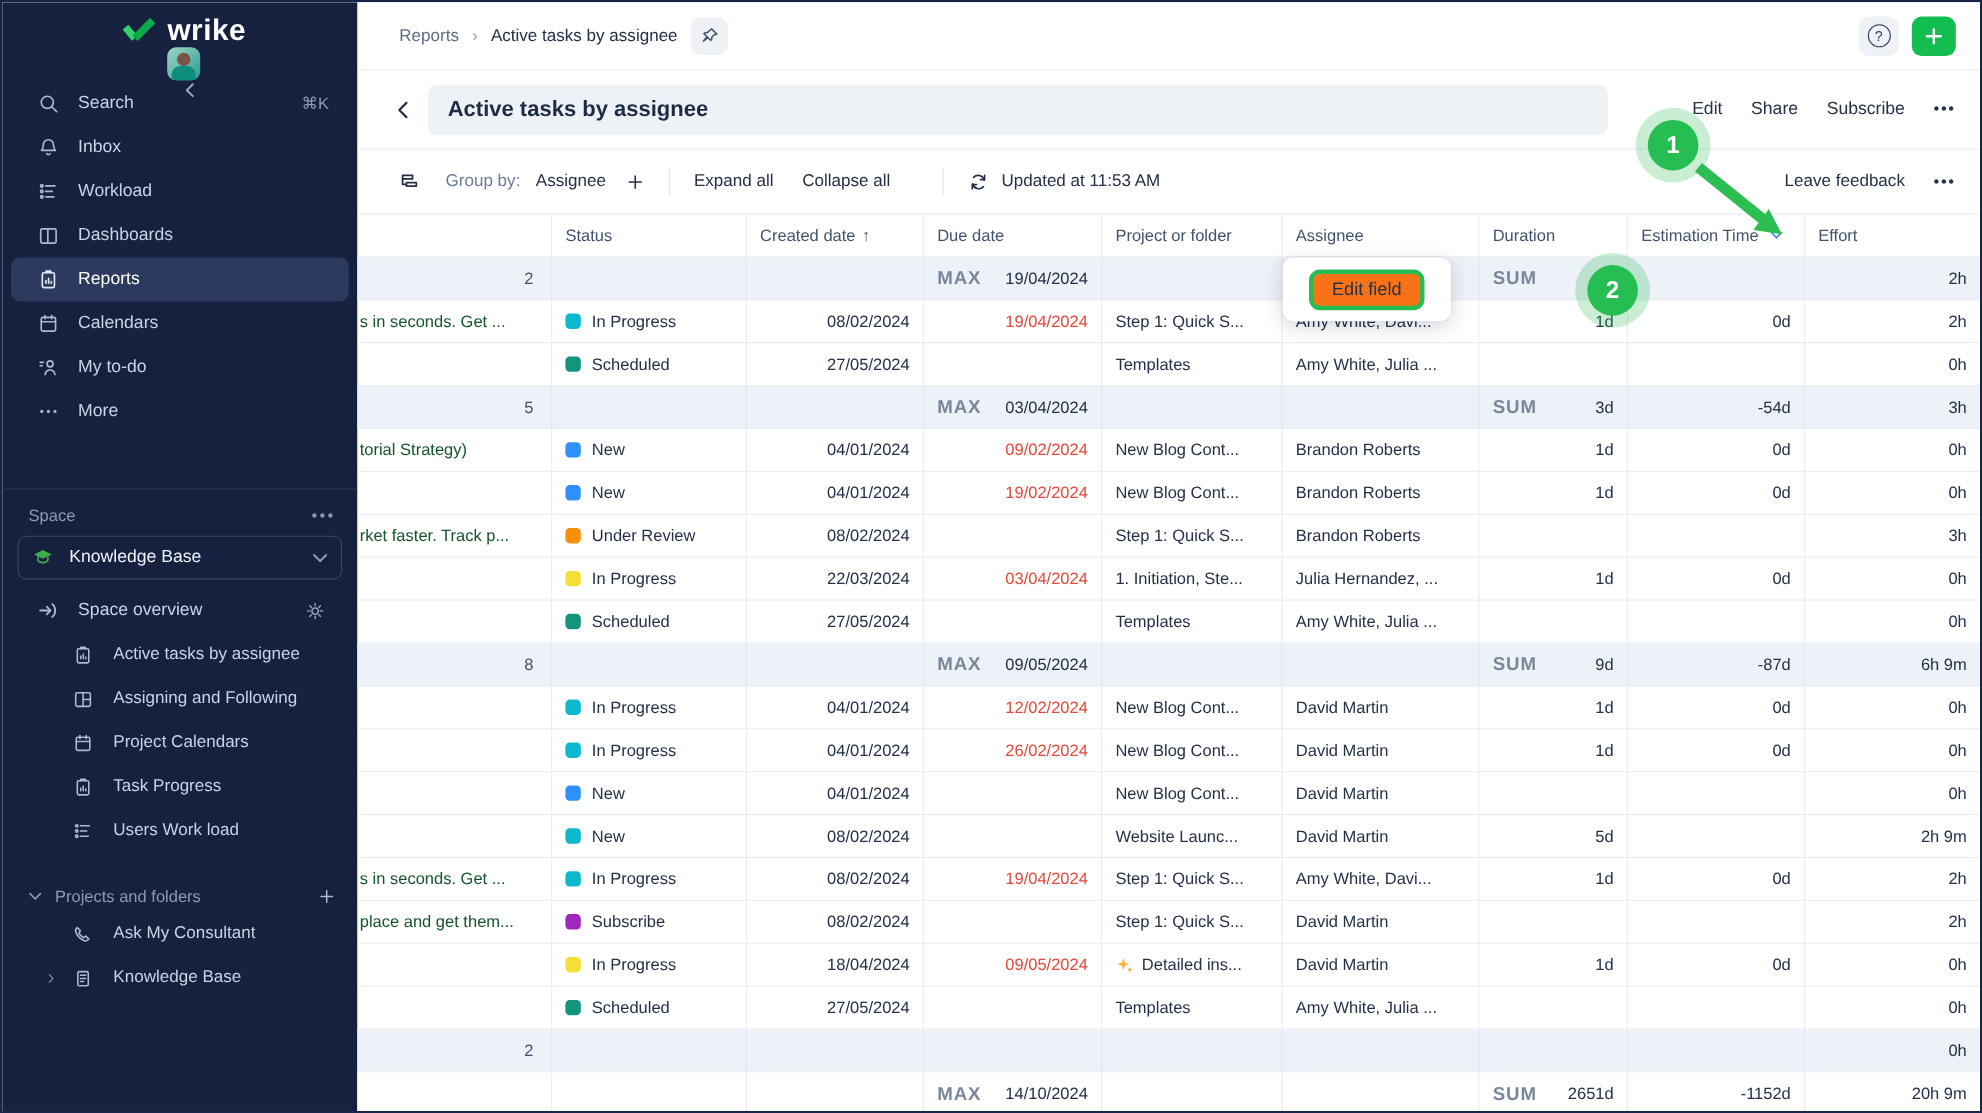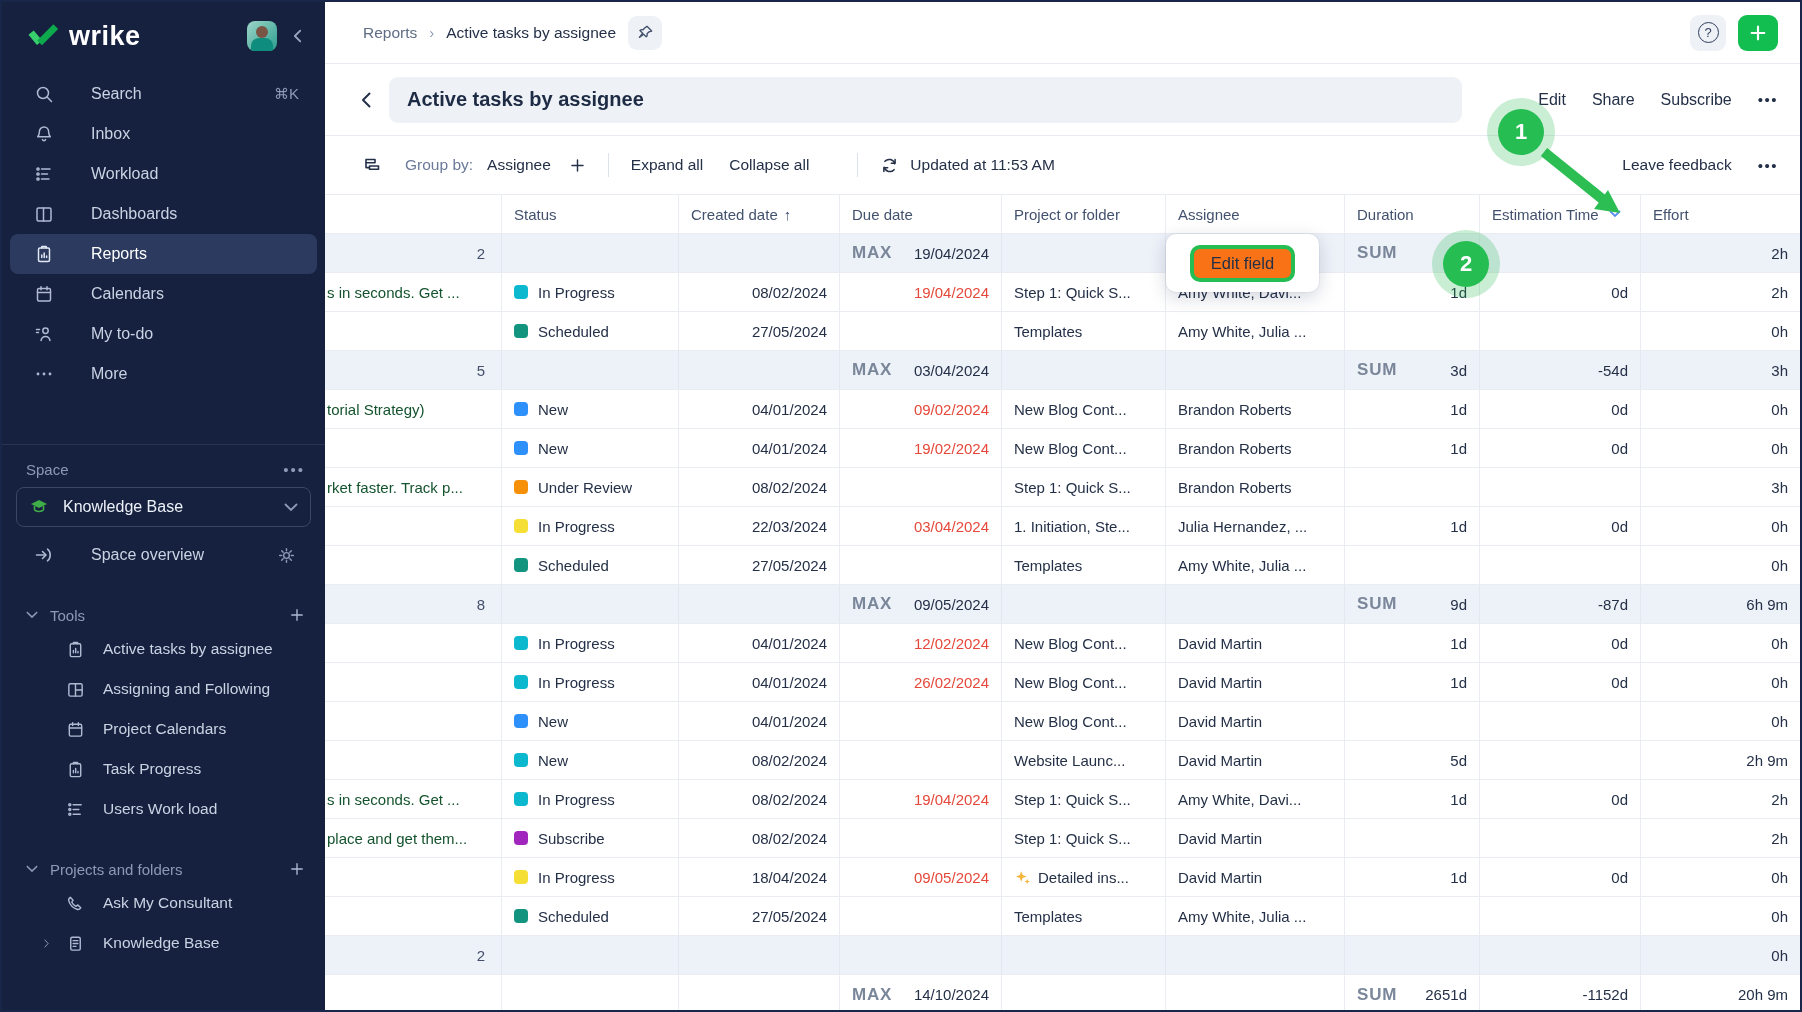--- a/index.html
+++ b/index.html
@@ -2,29 +2,29 @@
 <html><head>
 <meta charset="utf-8">
 <style>
   html,body{margin:0;padding:0;background:#fff;overflow:hidden;}
   *{box-sizing:border-box;}
   .app{position:relative;width:1802px;height:1012px;border:2px solid #182649;background:#fff;
        font-family:"Liberation Sans","DejaVu Sans",sans-serif;color:#243047;overflow:hidden;}
 
   
   .sidebar{position:absolute;left:0;top:0;bottom:0;width:323px;background:#16213F;color:#C9D3E3;overflow:hidden;}
-  .sb-top{height:58px;display:flex;align-items:center;padding:10px 18px 0 24px;}
+  .sb-top{height:58px;display:flex;align-items:center;padding:10px 18px 0 24px;flex-direction:column;}
   .logo{display:flex;align-items:center;gap:9px;flex:1;}
   .logo-text{color:#fff;font-size:27px;font-weight:bold;letter-spacing:.5px;}
   .avatar{width:30px;height:30px;border-radius:8px;background:linear-gradient(135deg,#9fd6c8,#2a9d8f);position:relative;overflow:hidden;flex:none;}
   .avatar:before{content:"";position:absolute;left:9px;top:5px;width:12px;height:12px;border-radius:50%;background:#7a5546;}
   .avatar:after{content:"";position:absolute;left:4px;top:17px;width:22px;height:14px;border-radius:8px 8px 0 0;background:#0e8d7e;}
   .sb-collapse{margin-left:12px;color:#9AA6C0;display:flex;}
   .sb-nav{margin-top:14px;}
-  .sb-item{height:40px;display:flex;align-items:center;padding:0 18px 0 24px;margin:0 8px;border-radius:8px;font-size:16px;cursor:pointer;gap:20px;}
+  .sb-item{height:40px;display:flex;align-items:center;padding:0 18px 0 24px;margin:0 8px;border-radius:8px;font-size:16px;cursor:pointer;}
   .sb-item.sel{background:#2B3A5E;color:#fff;}
   .sb-ic{width:22px;display:flex;margin-right:15px;color:#AEB9D2;flex:none;}
   .sb-item.sel .sb-ic{color:#E3E9F4;}
   .sb-label{flex:1;white-space:nowrap;overflow:hidden;}
   .sb-short{color:#8D99B5;font-size:15px;}
   .sb-div{height:1px;background:#2A3453;margin-top:50px;}
   .sb-sec{display:flex;align-items:center;padding:0 20px 0 24px;color:#8D99B5;font-size:15px;height:24px;margin-top:12px;}
   .sb-sec .grow{flex:1;}
   .dots{letter-spacing:2px;color:#8D99B5;font-size:15px;}
   .sb-select{margin:6px 14px 0 14px;height:40px;border:1px solid #3A4663;border-radius:8px;display:flex;align-items:center;padding:0 12px;color:#EDF1F8;font-size:16px;cursor:pointer;}
@@ -224,34 +224,20 @@
           </svg>
       </span>
       <span class="sb-label">Space overview</span>
       <span class="sb-ic" style="margin:0;color:#8D99B5">
         <svg class="ic" width="19" height="19" viewBox="0 0 20 20" fill="none" stroke="currentColor" stroke-width="1.5" stroke-linecap="round">
             <circle cx="10" cy="10" r="3"></circle>
             <path d="M10 2.8 v2.2 M10 15 v2.2 M2.8 10 h2.2 M15 10 h2.2 M4.9 4.9 l1.6 1.6 M13.5 13.5 l1.6 1.6 M15.1 4.9 l-1.6 1.6 M6.5 13.5 l-1.6 1.6"></path>
           </svg>
       </span>
     </div>
-    <div class="sb-head">
-      <span class="chev">
-        <svg class="ic" width="12" height="8" viewBox="0 0 14 9" fill="none" stroke="currentColor" stroke-width="1.8" stroke-linecap="round">
-            <path d="M1.5 1.5 L7 7 L12.5 1.5"></path>
-          </svg>
-      </span>
-      <span>Tools</span>
-      <span style="flex:1"></span>
-      <span class="plus-ic">
-        <svg class="ic" width="16" height="16" viewBox="0 0 20 20" fill="none" stroke="currentColor" stroke-width="1.7" stroke-linecap="round">
-            <path d="M10 3.5 v13 M3.5 10 h13"></path>
-          </svg>
-      </span>
-    </div>
     <div id="tools-list">
         <div class="sb-sub">
           <span class="sb-ic">
             <svg class="ic" width="19" height="19" viewBox="0 0 20 20" fill="none" stroke="currentColor" stroke-width="1.5" stroke-linecap="round" stroke-linejoin="round">
               <rect x="4.5" y="4" width="11" height="13.5" rx="1.5"></rect>
               <path d="M7.8 4 v-1.5 h4.4 V4"></path>
               <path d="M7.8 13.5 v-2.5 M10.2 13.5 v-4.5 M12.6 13.5 v-1.5"></path>
             </svg>
           </span>
           <span class="sb-label">Active tasks by assignee</span>

